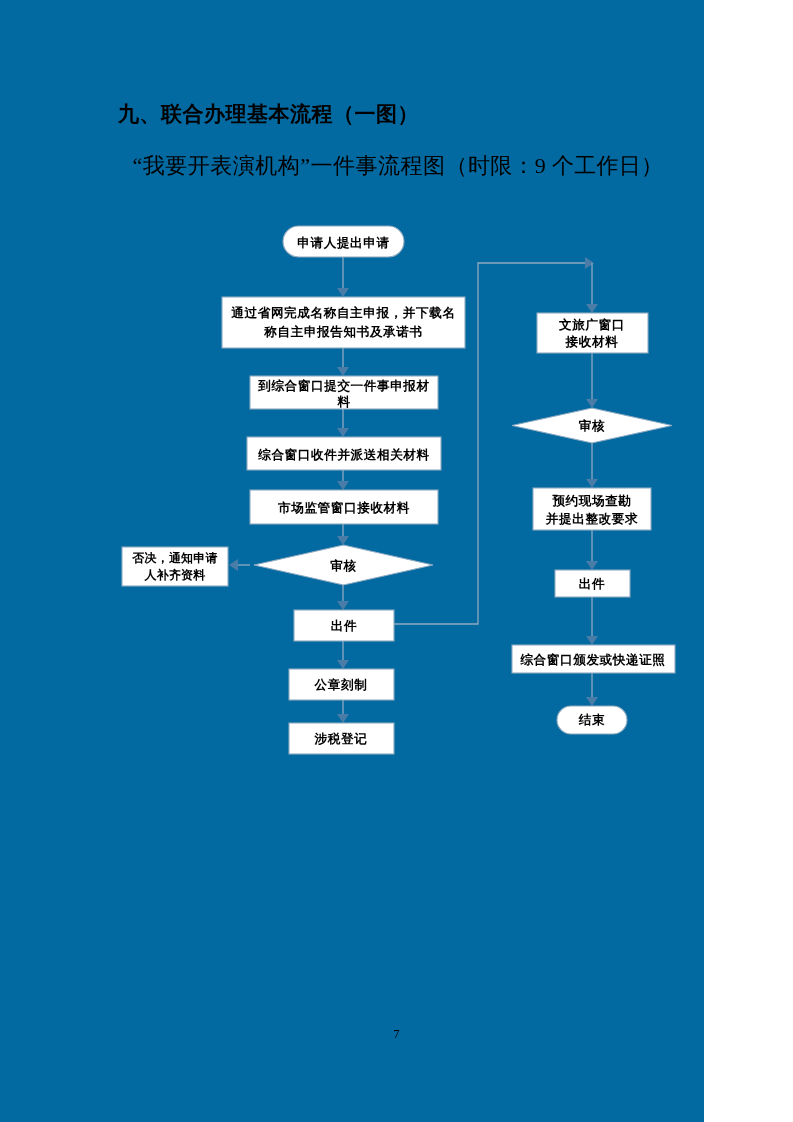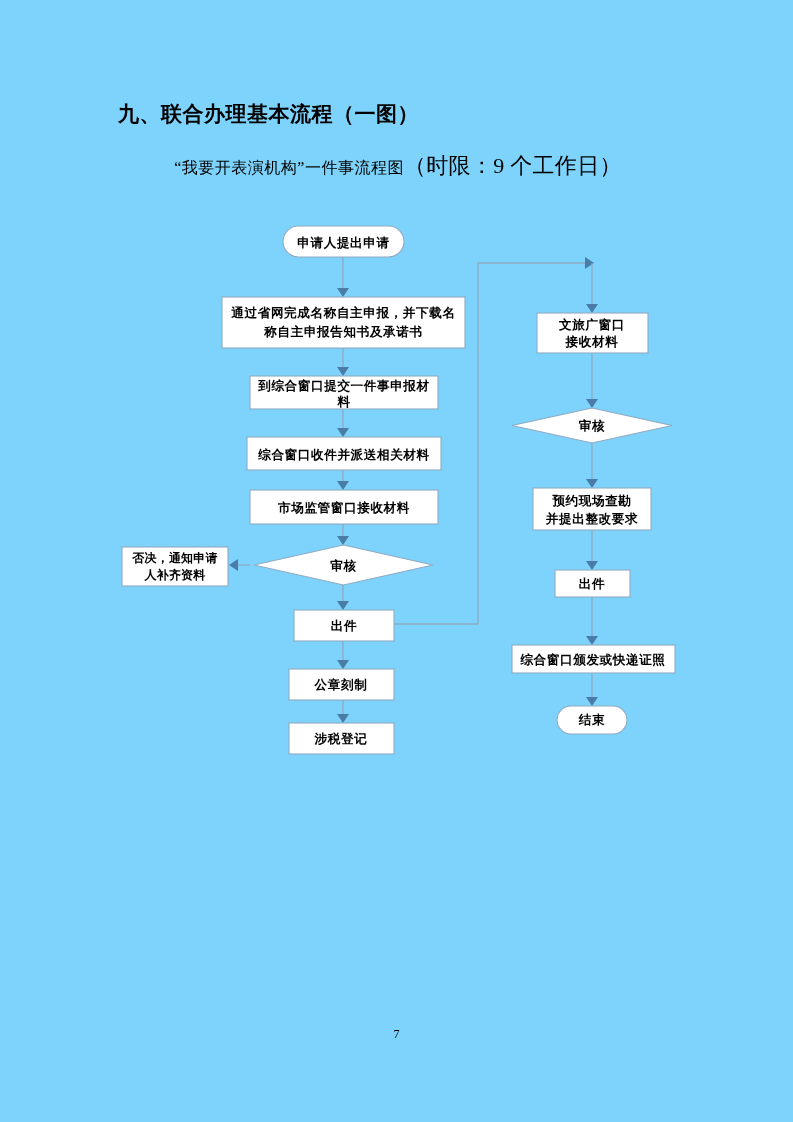--- a/index.html
+++ b/index.html
@@ -6,23 +6,23 @@
     margin: 0;
     padding: 0;
     background: #ffffff;
   }
   body {
     font-family: "Liberation Serif", "DejaVu Serif", serif;
     color: #000000;
   }
   #page {
     position: relative;
-    width: 793px;
+    width: 704px;
     height: 1122px;
-    background: #7dd3fc;
+    background: #0369a1;
     overflow: hidden;
   }
   
   .heading-1 {
     position: absolute;
     left: 118px;
     top: 100px;
     font-size: 21px;
     font-weight: bold;
     letter-spacing: 0.5px;
@@ -30,21 +30,21 @@
   }
   .title-wrap {
     position: absolute;
     left: 118px;
     top: 145px;
     width: 560px;
     text-align: center;
     line-height: 42px;
   }
   .title-main {
-    font-size: 16px;
+    font-size: 22px;
     letter-spacing: 0.5px;
   }
   .title-note {
     font-size: 22px;
     letter-spacing: 0.3px;
   }
   
   #flowchart {
     position: absolute;
     left: 0;

